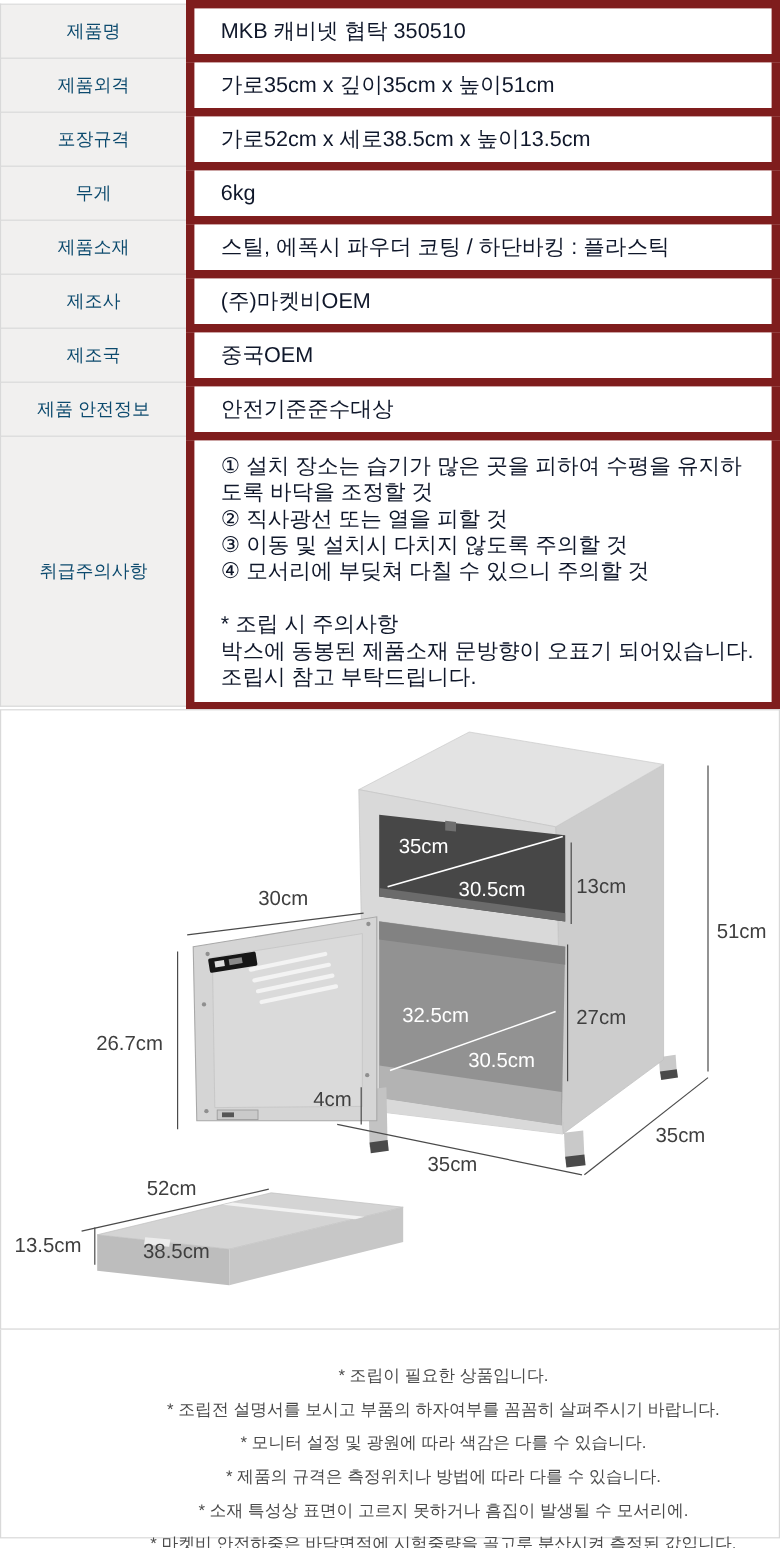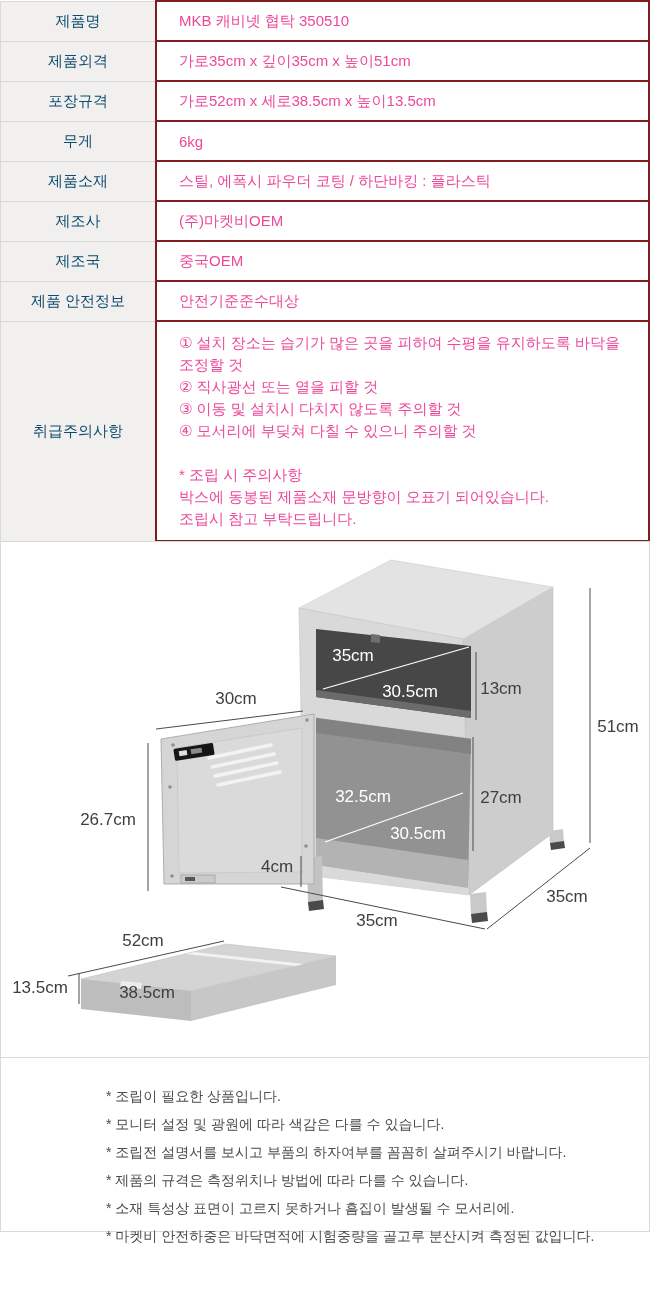--- a/index.html
+++ b/index.html
@@ -5,31 +5,31 @@
   html,body{margin:0;padding:0;background:#ffffff;}
   body{width:650px;font-family:"Liberation Sans","DejaVu Sans",sans-serif;color:#4a4a4a;}
 
   
   table.spec{width:650px;border-collapse:collapse;table-layout:fixed;}
   table.spec th{
     width:154px;background:#f1f0ef;font-weight:normal;font-size:15px;color:#0c4a6e;
     border:1px solid #d9d9d9;text-align:center;vertical-align:middle;padding:0;
   }
   table.spec td{
-    font-size:15px;color:#ec4899;border:2px solid #7f1d1d;vertical-align:middle;
+    font-size:18px;color:#0f172a;border:7px solid #7f1d1d;vertical-align:middle;
     padding:0 10px 0 22px;height:38px;white-space:pre-line;
   }
   table.spec tr.tall td{height:auto;padding:10px 10px 10px 22px;line-height:22px;}
 
   
   .panel{width:648px;border:1px solid #d9d9d9;background:#fff;box-sizing:content-box;}
   .diagram-panel{height:515px;margin-top:-1px;position:relative;overflow:hidden;}
   .footnotes-panel{height:175px;margin-top:-1px;box-sizing:border-box;width:650px;
     padding:24px 16px 0 105px;}
-  .footnotes-panel p{margin:0;font-size:14px;line-height:28px;color:#4a4a4a;}
+  .footnotes-panel p{margin:0;font-size:14px;line-height:28px;color:#4a4a4a;text-align:center;}
   .bottom-spacer{height:56px;}
 
   
   svg text{font-family:"Liberation Sans","DejaVu Sans",sans-serif;font-size:17px;fill:#3f3f3f;}
   svg text.w{fill:#ffffff;}
 </style>
 </head>
 <body>
 
 <table class="spec">
@@ -179,20 +179,20 @@
     <line x1="78" y1="431" x2="78" y2="462"></line>
   </g>
   <text x="142" y="404" text-anchor="middle">52cm</text>
   <text x="39" y="451" text-anchor="middle">13.5cm</text>
   <text x="146" y="456" text-anchor="middle">38.5cm</text>
 </svg>
 </div>
 
 <div class="panel footnotes-panel">
   <p>* 조립이 필요한 상품입니다.</p>
+  <p>* 조립전 설명서를 보시고 부품의 하자여부를 꼼꼼히 살펴주시기 바랍니다.</p>
   <p>* 모니터 설정 및 광원에 따라 색감은 다를 수 있습니다.</p>
-  <p>* 조립전 설명서를 보시고 부품의 하자여부를 꼼꼼히 살펴주시기 바랍니다.</p>
   <p>* 제품의 규격은 측정위치나 방법에 따라 다를 수 있습니다.</p>
   <p>* 소재 특성상 표면이 고르지 못하거나 흠집이 발생될 수 모서리에.</p>
   <p>* 마켓비 안전하중은 바닥면적에 시험중량을 골고루 분산시켜 측정된 값입니다.</p>
 </div>
 
 <div class="bottom-spacer"></div>
 
 </body></html>

